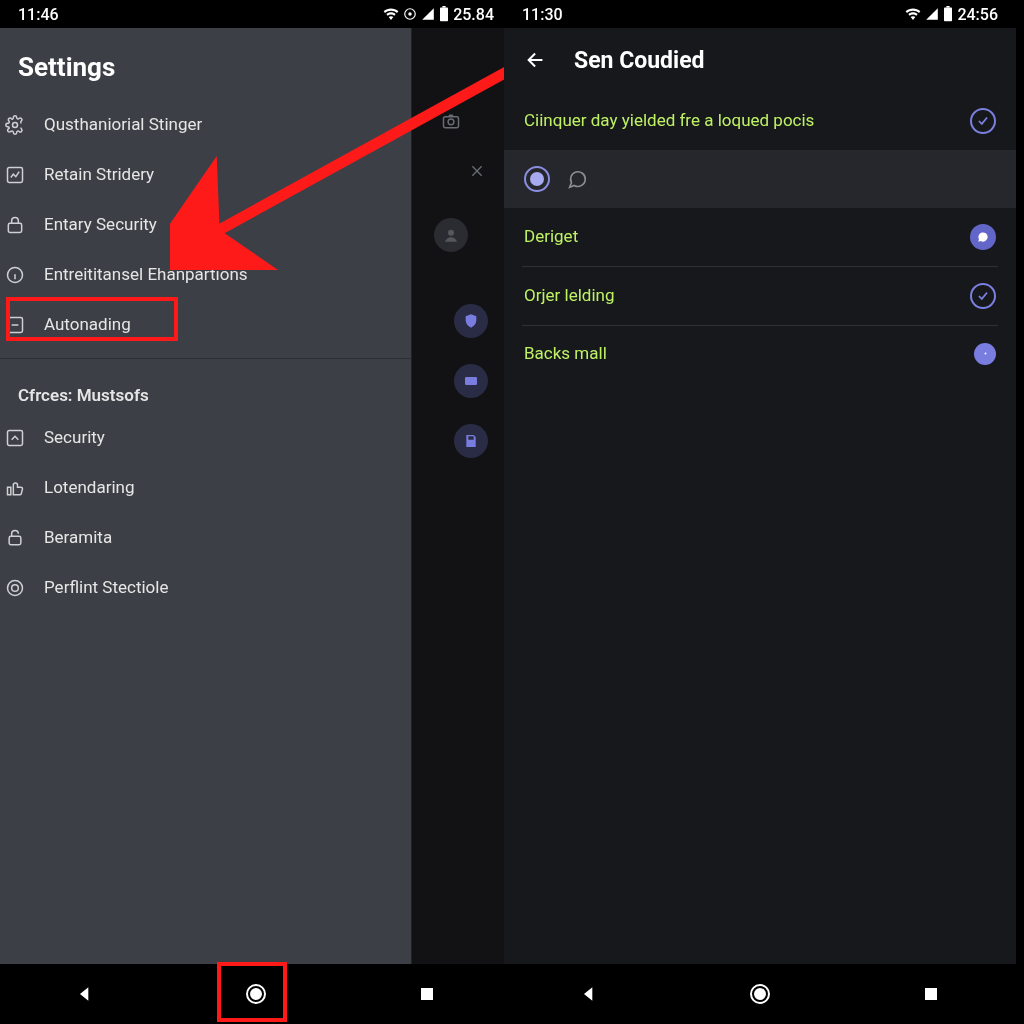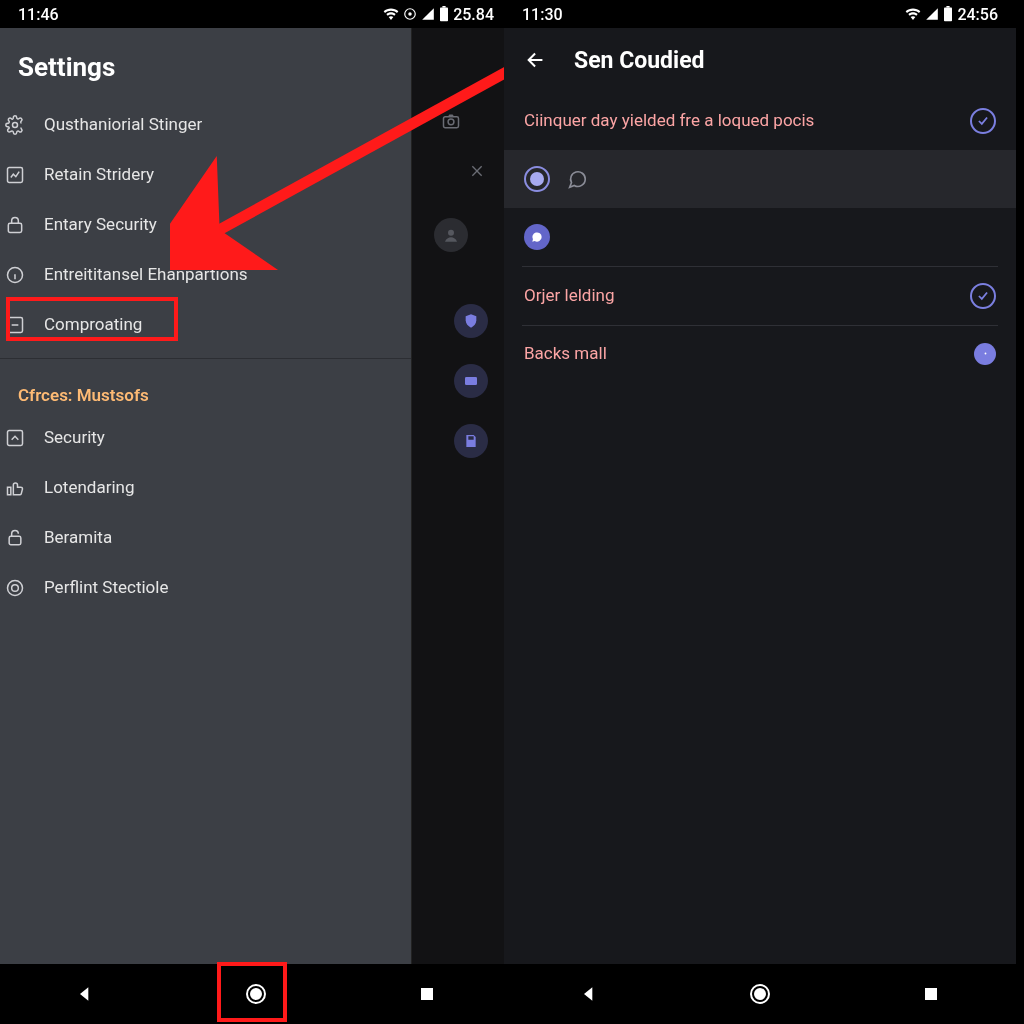--- a/index.html
+++ b/index.html
@@ -64,21 +64,21 @@
   .settings-item .item-icon {
     width: 22px; height: 22px;
     display: flex; align-items: center; justify-content: center;
     color: #cfd0d4;
   }
   .settings-divider { height: 1px; background: #2c2e33; margin: 8px 0; }
   .section-label {
     padding: 18px 18px 8px 18px;
     font-size: 17px;
     font-weight: 600;
-    color: #fdba74;
+    color: #e5e5e5;
   }
 
   
   .highlight-box {
     position: absolute;
     border: 4px solid #ff1a1a;
     pointer-events: none;
   }
 
   
@@ -129,21 +129,21 @@
     font-size: 23px;
     font-weight: 700;
     color: #fff;
   }
   .option-row {
     display: flex;
     align-items: center;
     justify-content: space-between;
     padding: 16px 20px;
     font-size: 17px;
-    color: #fca5a5;
+    color: #bef264;
     gap: 12px;
   }
   .option-row.highlighted { background: #26272c; }
   .option-text { flex: 1; line-height: 1.4; }
   .option-row .trailing { display: flex; align-items: center; gap: 14px; }
   .thin-divider { height: 1px; background: #2f3036; margin: 0 18px; }
 
   .check-circle, .radio-circle, .dot-circle {
     width: 26px; height: 26px; border-radius: 50%;
     display: inline-flex; align-items: center; justify-content: center;
@@ -254,21 +254,21 @@
       <span>Entreititansel Ehanpartions</span>
     </div>
 
     <div class="settings-item">
       <span class="item-icon">
         <svg width="20" height="20" viewBox="0 0 24 24" fill="none" stroke="currentColor" stroke-width="1.8">
             <rect x="3" y="3" width="18" height="18" rx="2"></rect>
             <path d="M8 12h8"></path>
           </svg>
       </span>
-      <span>Comproating</span>
+      <span>Autonading</span>
     </div>
 
     <div class="settings-divider"></div>
 
     <div class="section-label">Cfrces: Mustsofs</div>
 
     <div class="settings-item">
       <span class="item-icon">
         <svg width="20" height="20" viewBox="0 0 24 24" fill="none" stroke="currentColor" stroke-width="1.8">
             <rect x="3" y="3" width="18" height="18" rx="2"></rect>
@@ -428,20 +428,21 @@
           </span>
         <span class="chat-icon">
           <svg width="22" height="22" viewBox="0 0 24 24" fill="none" stroke="currentColor" stroke-width="1.8">
               <path d="M21 12a8 8 0 01-12 7l-5 2 2-5a8 8 0 1115-4z"></path>
             </svg>
         </span>
       </span>
     </div>
 
     <div class="option-row">
+      <span class="option-text">Deriget</span>
       <span class="trailing">
         <span class="dot-circle">
           <svg width="14" height="14" viewBox="0 0 24 24" fill="#fff">
               <path d="M20 12a8 8 0 01-12 7l-4 1 1-4a8 8 0 1115-4z"></path>
             </svg>
         </span>
       </span>
     </div>
     <div class="thin-divider"></div>
 

